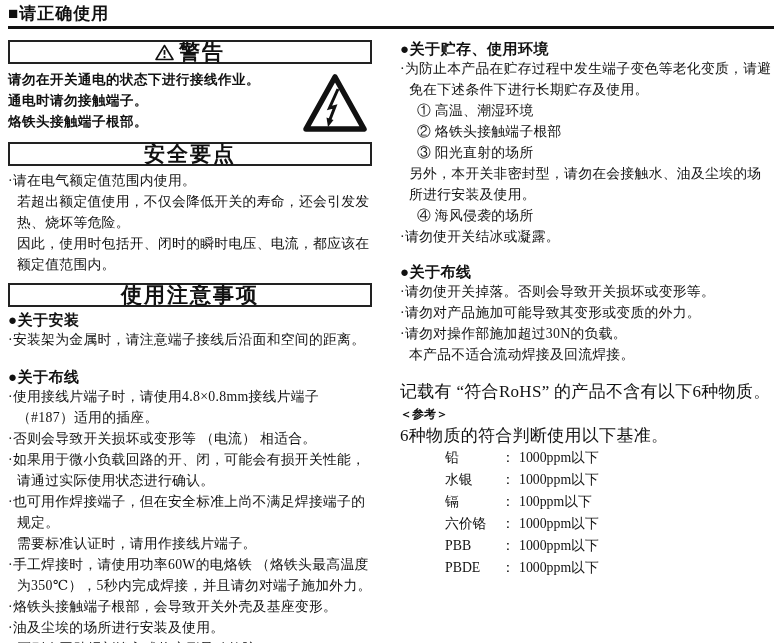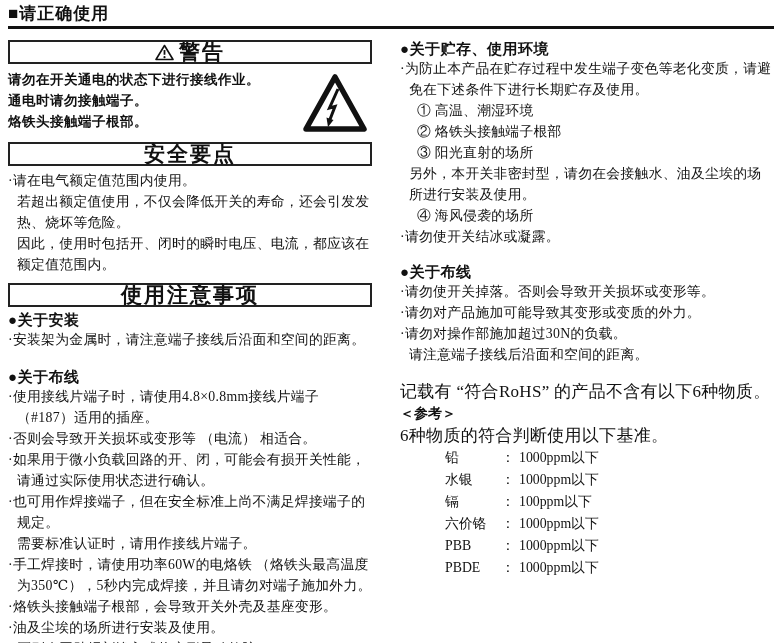--- a/index.html
+++ b/index.html
@@ -35,22 +35,22 @@
   .hang{padding-left:9px;text-indent:-9px;}
   .cont{padding-left:9px;}
   .num{padding-left:17px;}
   .sec-title{
     font-family:"Liberation Sans","DejaVu Sans",sans-serif;font-weight:bold;
     font-size:15px;line-height:18px;letter-spacing:0.5px;
   }
   .mt4{margin-top:4px;} .mt16{margin-top:16px;} .mt18{margin-top:18px;}
   .rohs-desc{font-size:17px;line-height:22px;letter-spacing:0.3px;}
   .ref-label{
-    font-family:Liberation Mono, monospace;font-weight:bold;
-    font-size:14px;line-height:22px;
+    font-family:Liberation Sans, sans-serif;font-weight:bold;
+    font-size:12px;line-height:22px;
   }
   .sub-row{display:flex;padding-left:45px;font-size:13.8px;line-height:22px;}
   .sub-name{width:56px;flex:none;}
   .sub-colon{width:18px;flex:none;}
   .sub-limit{flex:none;}
   svg{display:block;}
 </style>
 </head>
 <body>
 
@@ -133,21 +133,21 @@
         <div class="line cont">另外，本开关非密封型，请勿在会接触水、油及尘埃的场所进行安装及使用。</div>
         <div class="line num">④ 海风侵袭的场所</div>
         <div class="line hang">·请勿使开关结冰或凝露。</div>
       </div>
 
       <div class="mt16">
         <div class="sec-title">●关于布线</div>
         <div class="line hang">·请勿使开关掉落。否则会导致开关损坏或变形等。</div>
         <div class="line hang">·请勿对产品施加可能导致其变形或变质的外力。</div>
         <div class="line hang">·请勿对操作部施加超过30N的负载。</div>
-        <div class="line cont">请注意端子接线后沿面和空间的距离。</div>
+        <div class="line cont">本产品不适合流动焊接及回流焊接。</div>
       </div>
 
       <div class="mt16">
         <div class="rohs-desc">记载有 “符合RoHS” 的产品不含有以下6种物质。</div>
         <div class="ref-label">＜参考＞</div>
         <div class="rohs-desc">6种物质的符合判断使用以下基准。</div>
 
         <div>
           <div class="sub-row">
             <span class="sub-name">铅</span>

